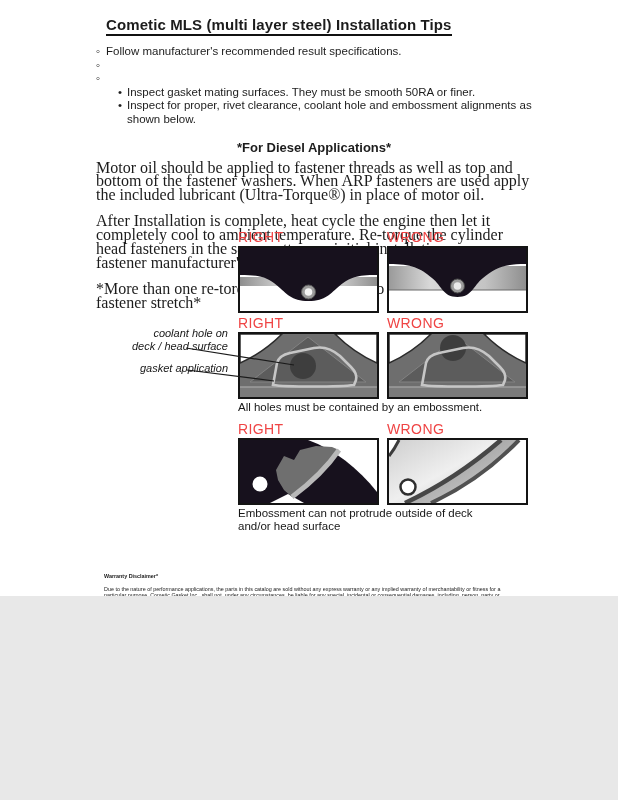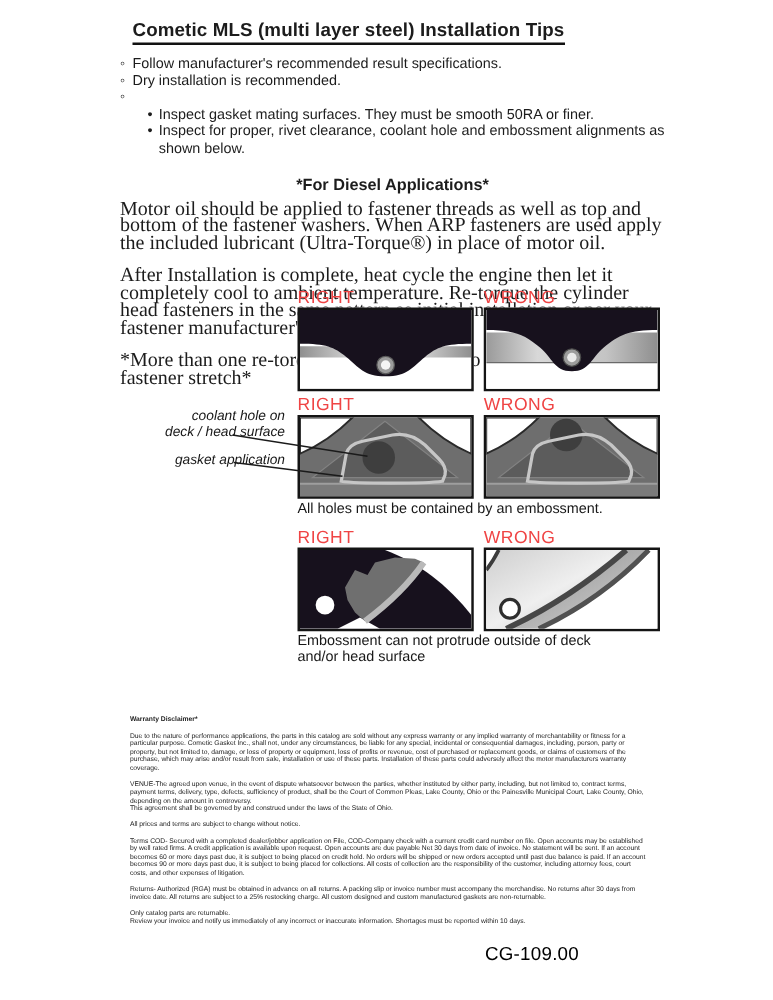--- a/index.html
+++ b/index.html
@@ -1,17 +1,17 @@
 <!DOCTYPE html>
 <html><head>
 <meta charset="utf-8">
 <style>
   html,body{margin:0;padding:0;background:#e8e8e8;}
   .sheet{
-    position:relative;width:618px;height:800px;background:#ffffff;overflow:hidden;
+    position:relative;width:618px;height:596px;background:#ffffff;overflow:hidden;
     font-family:"Liberation Sans","DejaVu Sans",sans-serif;color:#1c1c1c;
     margin:0 auto;
   }
   
   .intro{position:absolute;left:96px;top:16px;width:436px;}
   .title{
     font-size:15px;font-weight:bold;margin:0 0 9px 10px;display:inline-block;
     border-bottom:2px solid #111;padding-bottom:1px;letter-spacing:.1px;
   }
   .bullets{font-size:11.5px;line-height:13.6px;}
@@ -58,21 +58,20 @@
 
   <div class="intro">
     <h1 class="title">Cometic MLS (multi layer steel) Installation Tips</h1>
     <div class="bullets">
       <div class="bullet lvl1">
           <span class="mk">◦</span>
           <span>Follow manufacturer's recommended result specifications.</span>
         </div>
       <div class="bullet lvl1">
           <span class="mk">◦</span>
-          <span>Dry installation is recommended.</span>
         </div>
       <div class="bullet lvl1">
           <span class="mk">◦</span>
         </div>
       <div class="bullet lvl2">
           <span class="mk">•</span>
           <span>Inspect gasket mating surfaces.  They must be smooth 50RA or finer.</span>
         </div>
       <div class="bullet lvl2">
           <span class="mk">•</span>

